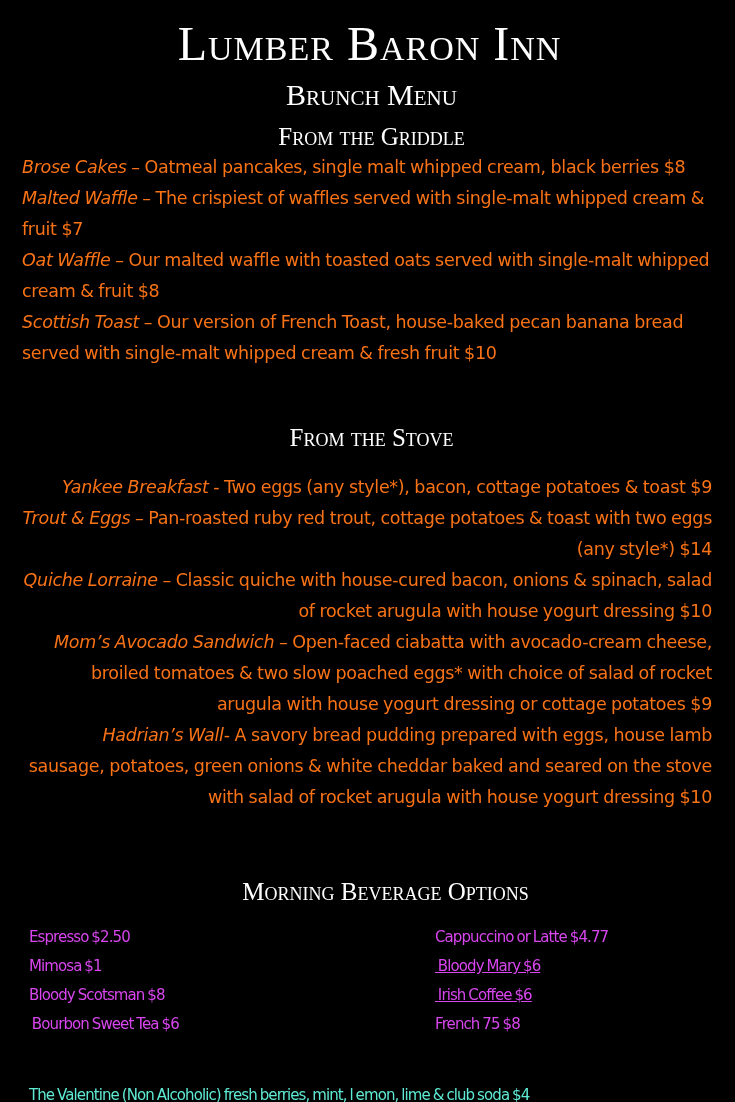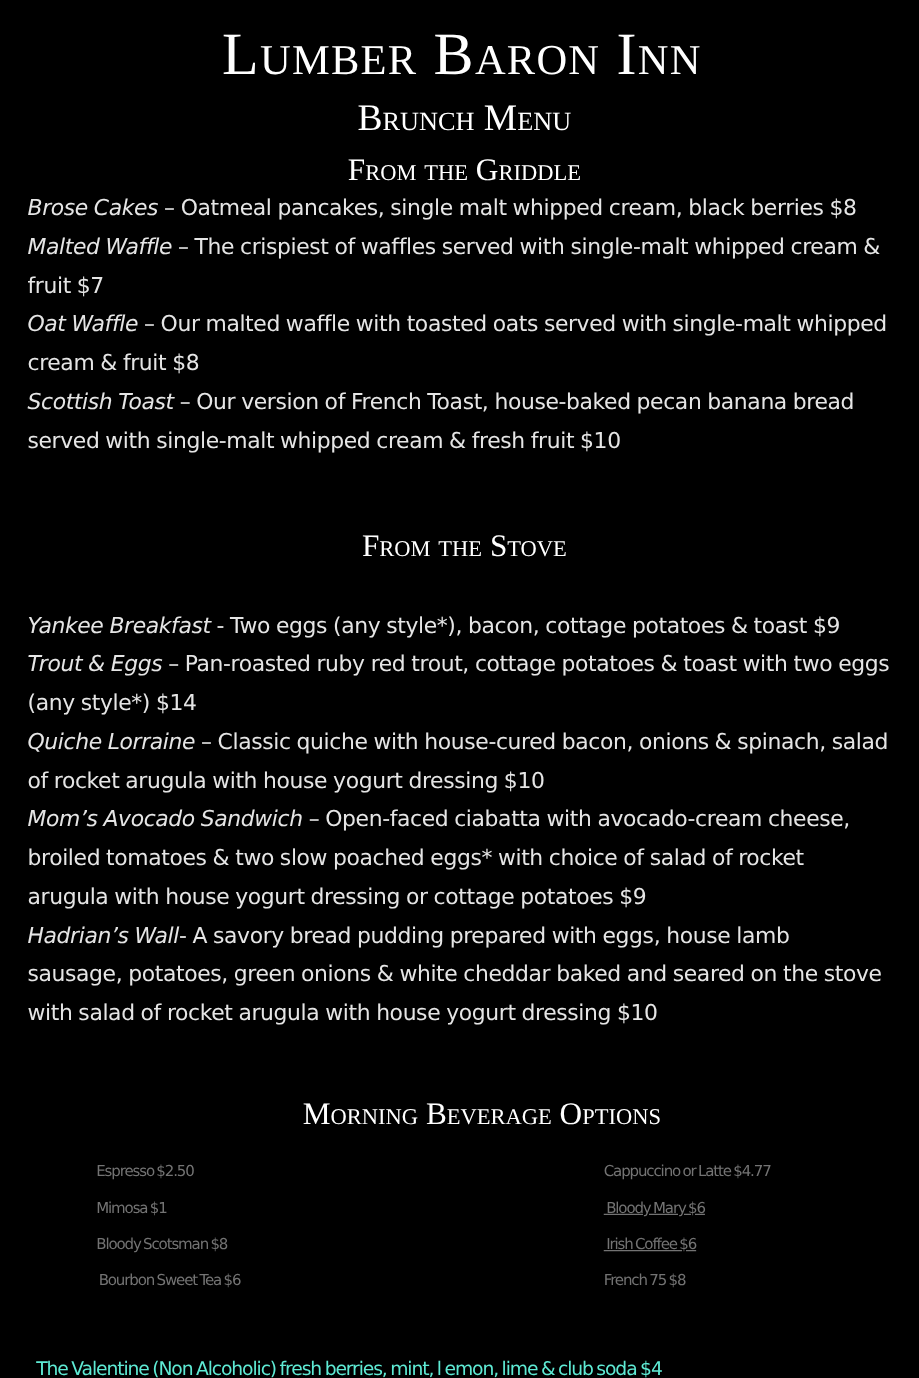--- a/index.html
+++ b/index.html
@@ -60,43 +60,42 @@
     left: 22px;
     width: 690px;
     margin: 0;
     padding: 0;
     list-style: none;
   }
   .item {
     font-family: "DejaVu Sans", sans-serif;
     font-size: 17.5px;
     line-height: 31px;
-    color: #e5e5e5;
+    color: #f97316;
     font-weight: normal;
     letter-spacing: -0.3px;
     word-spacing: -0.5px;
   }
   .item-name {
     font-style: italic;
   }
   .bev-col {
     position: absolute;
     margin: 0;
     padding: 0;
     list-style: none;
   }
   .bev {
     font-family: "DejaVu Sans", sans-serif;
-    font-size: 12px;
+    font-size: 15px;
     line-height: 29px;
-    color: #737373;
+    color: #d946ef;
     letter-spacing: -0.9px;
     word-spacing: -1px;
     white-space: nowrap;
-    margin-left: 48px;
   }
   .bev-wide {
     position: absolute;
     left: 29px;
     top: 1039px;
     font-family: "DejaVu Sans", sans-serif;
     font-size: 15px;
     line-height: 29px;
     color: #5eead4;
     letter-spacing: -0.9px;
@@ -124,21 +123,21 @@
       <span class="item-name">Oat Waffle</span><span> – </span><span>Our malted waffle with toasted oats served with single-malt whipped cream &amp; fruit $8</span>
     </li>
     <li class="item">
       <span class="item-name">Scottish Toast</span><span> – </span><span>Our version of French Toast, house-baked pecan banana bread served with single-malt whipped cream &amp; fresh fruit $10</span>
     </li>
   </ul>
 </section>
 
 <section>
   <h3 class="section-heading" style="top:423px;">From the Stove</h3>
-  <ul class="items" style="top:486px;">
+  <ul class="items" style="top:472px;text-align:right;">
     <li class="item">
       <span class="item-name">Yankee Breakfast</span><span> - </span><span>Two eggs (any style*), bacon, cottage potatoes &amp; toast $9</span>
     </li>
     <li class="item">
       <span class="item-name">Trout &amp; Eggs</span><span> – </span><span>Pan-roasted ruby red trout, cottage potatoes &amp; toast with two eggs (any style*) $14</span>
     </li>
     <li class="item">
       <span class="item-name">Quiche Lorraine</span><span> – </span><span>Classic quiche with house-cured bacon, onions &amp; spinach, salad of rocket arugula with  house yogurt dressing $10</span>
     </li>
     <li class="item">

